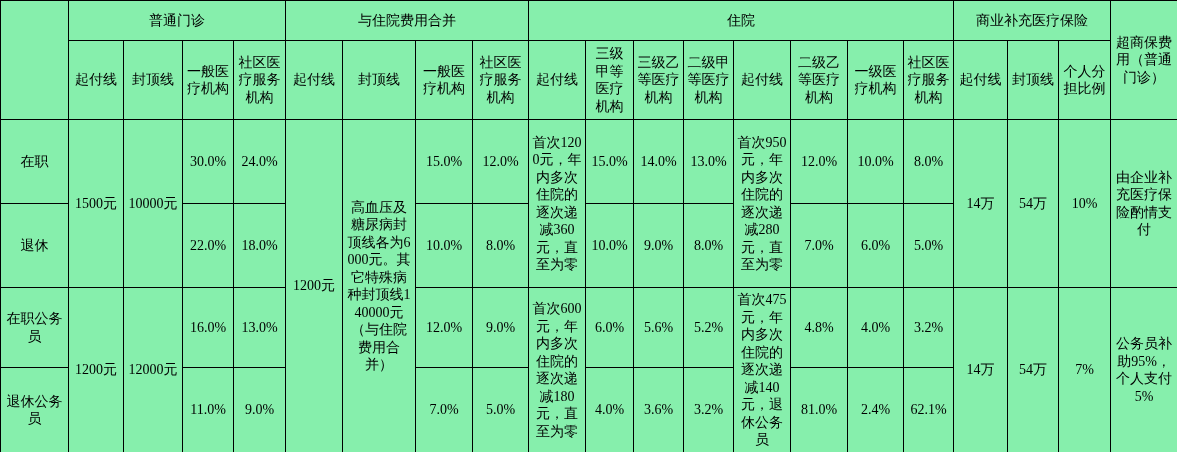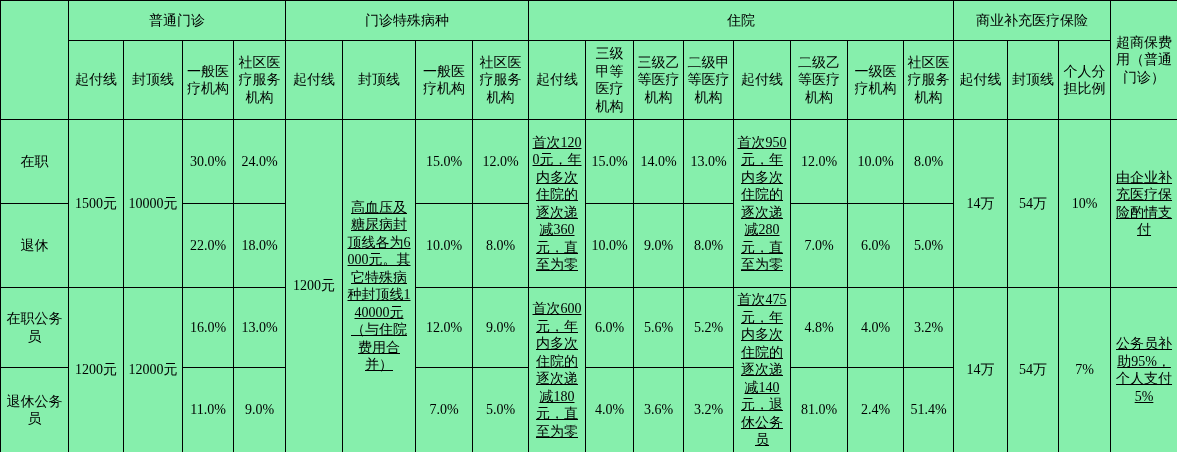--- a/index.html
+++ b/index.html
@@ -15,21 +15,21 @@
   table.benefits td {
     border: 1px solid #000;
     text-align: center;
     vertical-align: middle;
     padding: 1px 3px;
     line-height: 1.25;
     word-break: break-all;
     overflow: hidden;
   }
   td.pct { white-space: nowrap; margin-left: 28px; }
-  td.longtext { line-height: 1.3; text-decoration: underline; }
+  td.longtext { line-height: 1.3; }
   tr.r-group { height: 40px; }
   tr.r-sub   { height: 79px; }
   tr.r1      { height: 84px; }
   tr.r2      { height: 84px; }
   tr.r3      { height: 80px; }
   tr.r4      { height: 85px; font-family: Liberation Serif, serif; }
 </style>
 </head>
 <body>
 
@@ -56,21 +56,21 @@
         <col style="width:54px">
         <col style="width:51px">
         <col style="width:52px">
     <col style="width:67px">
   </colgroup>
 
   <tbody>
         <tr class="r-group">
     <td rowspan="2"></td>
     <td colspan="4">普通门诊</td>
-    <td colspan="4">门诊特殊病种</td>
+    <td colspan="4">与住院费用合并</td>
     <td colspan="8">住院</td>
     <td colspan="3">商业补充医疗保险</td>
     <td rowspan="2">超商保费用（普通门诊）</td>
   </tr>
 
   <tr class="r-sub">
     <td>起付线</td>
     <td>封顶线</td>
     <td>一般医疗机构</td>
     <td>社区医疗服务机构</td>
@@ -155,17 +155,17 @@
     <td>退休公务员</td>
     <td class="pct">11.0%</td>
     <td class="pct">9.0%</td>
     <td class="pct">7.0%</td>
     <td class="pct">5.0%</td>
     <td class="pct">4.0%</td>
     <td class="pct">3.6%</td>
     <td class="pct">3.2%</td>
     <td class="pct">81.0%</td>
     <td class="pct">2.4%</td>
-    <td class="pct">51.4%</td>
+    <td class="pct">62.1%</td>
   </tr>
 </tbody>
     </table>
 </div>
 
 </body></html>

